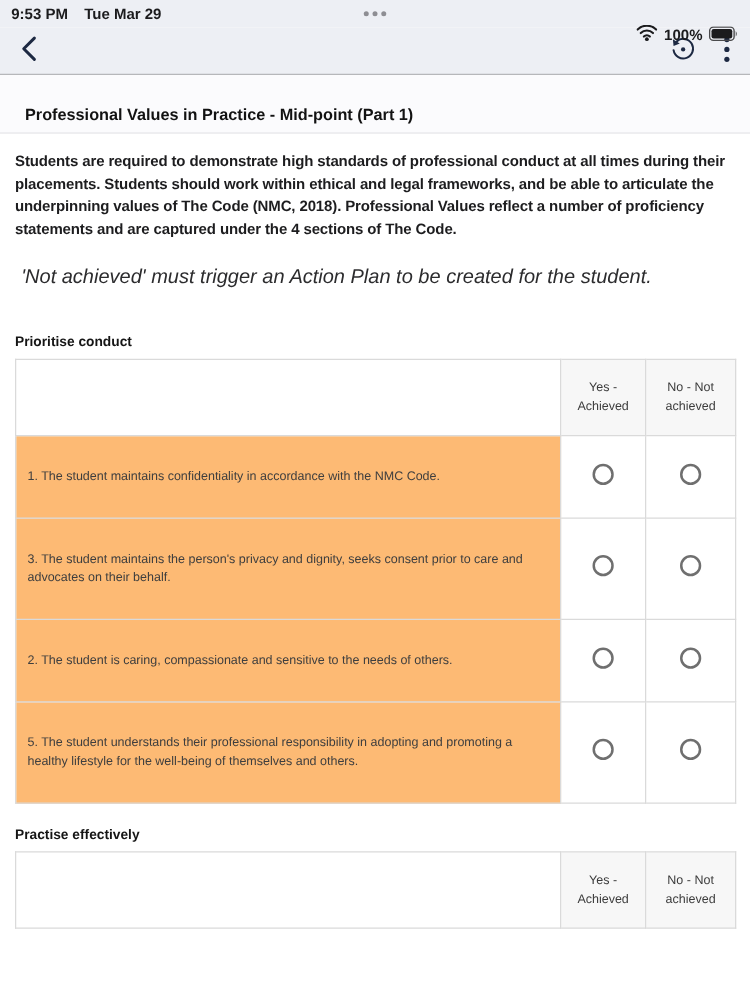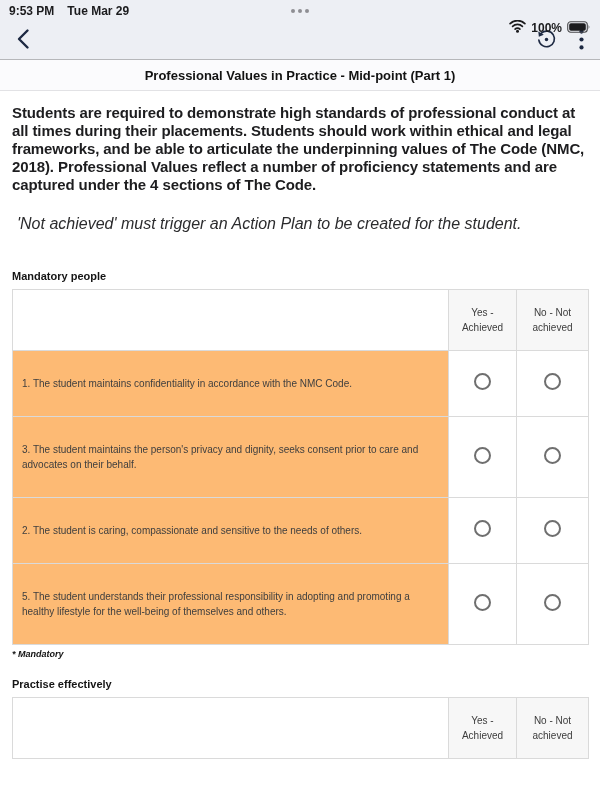--- a/index.html
+++ b/index.html
@@ -42,32 +42,31 @@
     align-items: center;
     padding: 0 16px;
   }
   .icon-btn { background: none; border: none; padding: 0; cursor: pointer; display: flex; align-items: center; }
   .navbar .right-icons { margin-left: auto; display: flex; align-items: center; gap: 22px; }
 
   
   .titleband {
     background: #fbfbfd;
     border-bottom: 1px solid #e2e2e5;
-    padding: 8px 20px 7px;
-    text-align: center;
+    padding: 24px 20px 7px;
     font-size: 13px;
     font-weight: 700;
     color: #121212;
   }
 
   
   .content { padding: 13px 12px 0; background: #fff; }
 
   .intro {
-    font-size: 15px;
+    font-size: 12px;
     font-weight: 700;
     line-height: 18px;
     color: #1d1d1f;
     letter-spacing: -0.1px;
   }
   .note {
     margin-top: 21px;
     padding-left: 5px;
     font-size: 16px;
     font-style: italic;
@@ -198,21 +197,21 @@
 </div>
 
 <div class="titleband">Professional Values in Practice - Mid-point (Part 1)</div>
 
 <div class="content">
 
   <p class="intro">Students are required to demonstrate high standards of professional conduct at all times during their placements. Students should work within ethical and legal frameworks, and be able to articulate the underpinning values of The Code (NMC, 2018). Professional Values reflect a number of proficiency statements and are captured under the 4 sections of The Code.</p>
 
   <p class="note">'Not achieved' must trigger an Action Plan to be created for the student.</p>
 
-  <div class="section-heading">Mandatory people</div>
+  <div class="section-heading">Prioritise conduct</div>
 
   <table class="assessment">
     <colgroup>
         <col class="q-col">
         <col class="yes-col">
         <col class="no-col">
       </colgroup>
     <tbody>
         <tr>
       <th class="q-head"></th>
@@ -235,21 +234,20 @@
       <td class="choice"><span class="radio"></span></td>
     </tr>
     <tr>
       <td class="question">5. The student understands their professional responsibility in adopting and promoting a healthy lifestyle for the well-being of themselves and others.</td>
       <td class="choice"><span class="radio"></span></td>
       <td class="choice"><span class="radio"></span></td>
     </tr>
   </tbody>
     </table>
 
-  <div class="mandatory">* Mandatory</div>
 
   <div class="section-heading second">Practise effectively</div>
 
   <table class="assessment">
     <colgroup>
         <col class="q-col">
         <col class="yes-col">
         <col class="no-col">
       </colgroup>
     <tbody>

